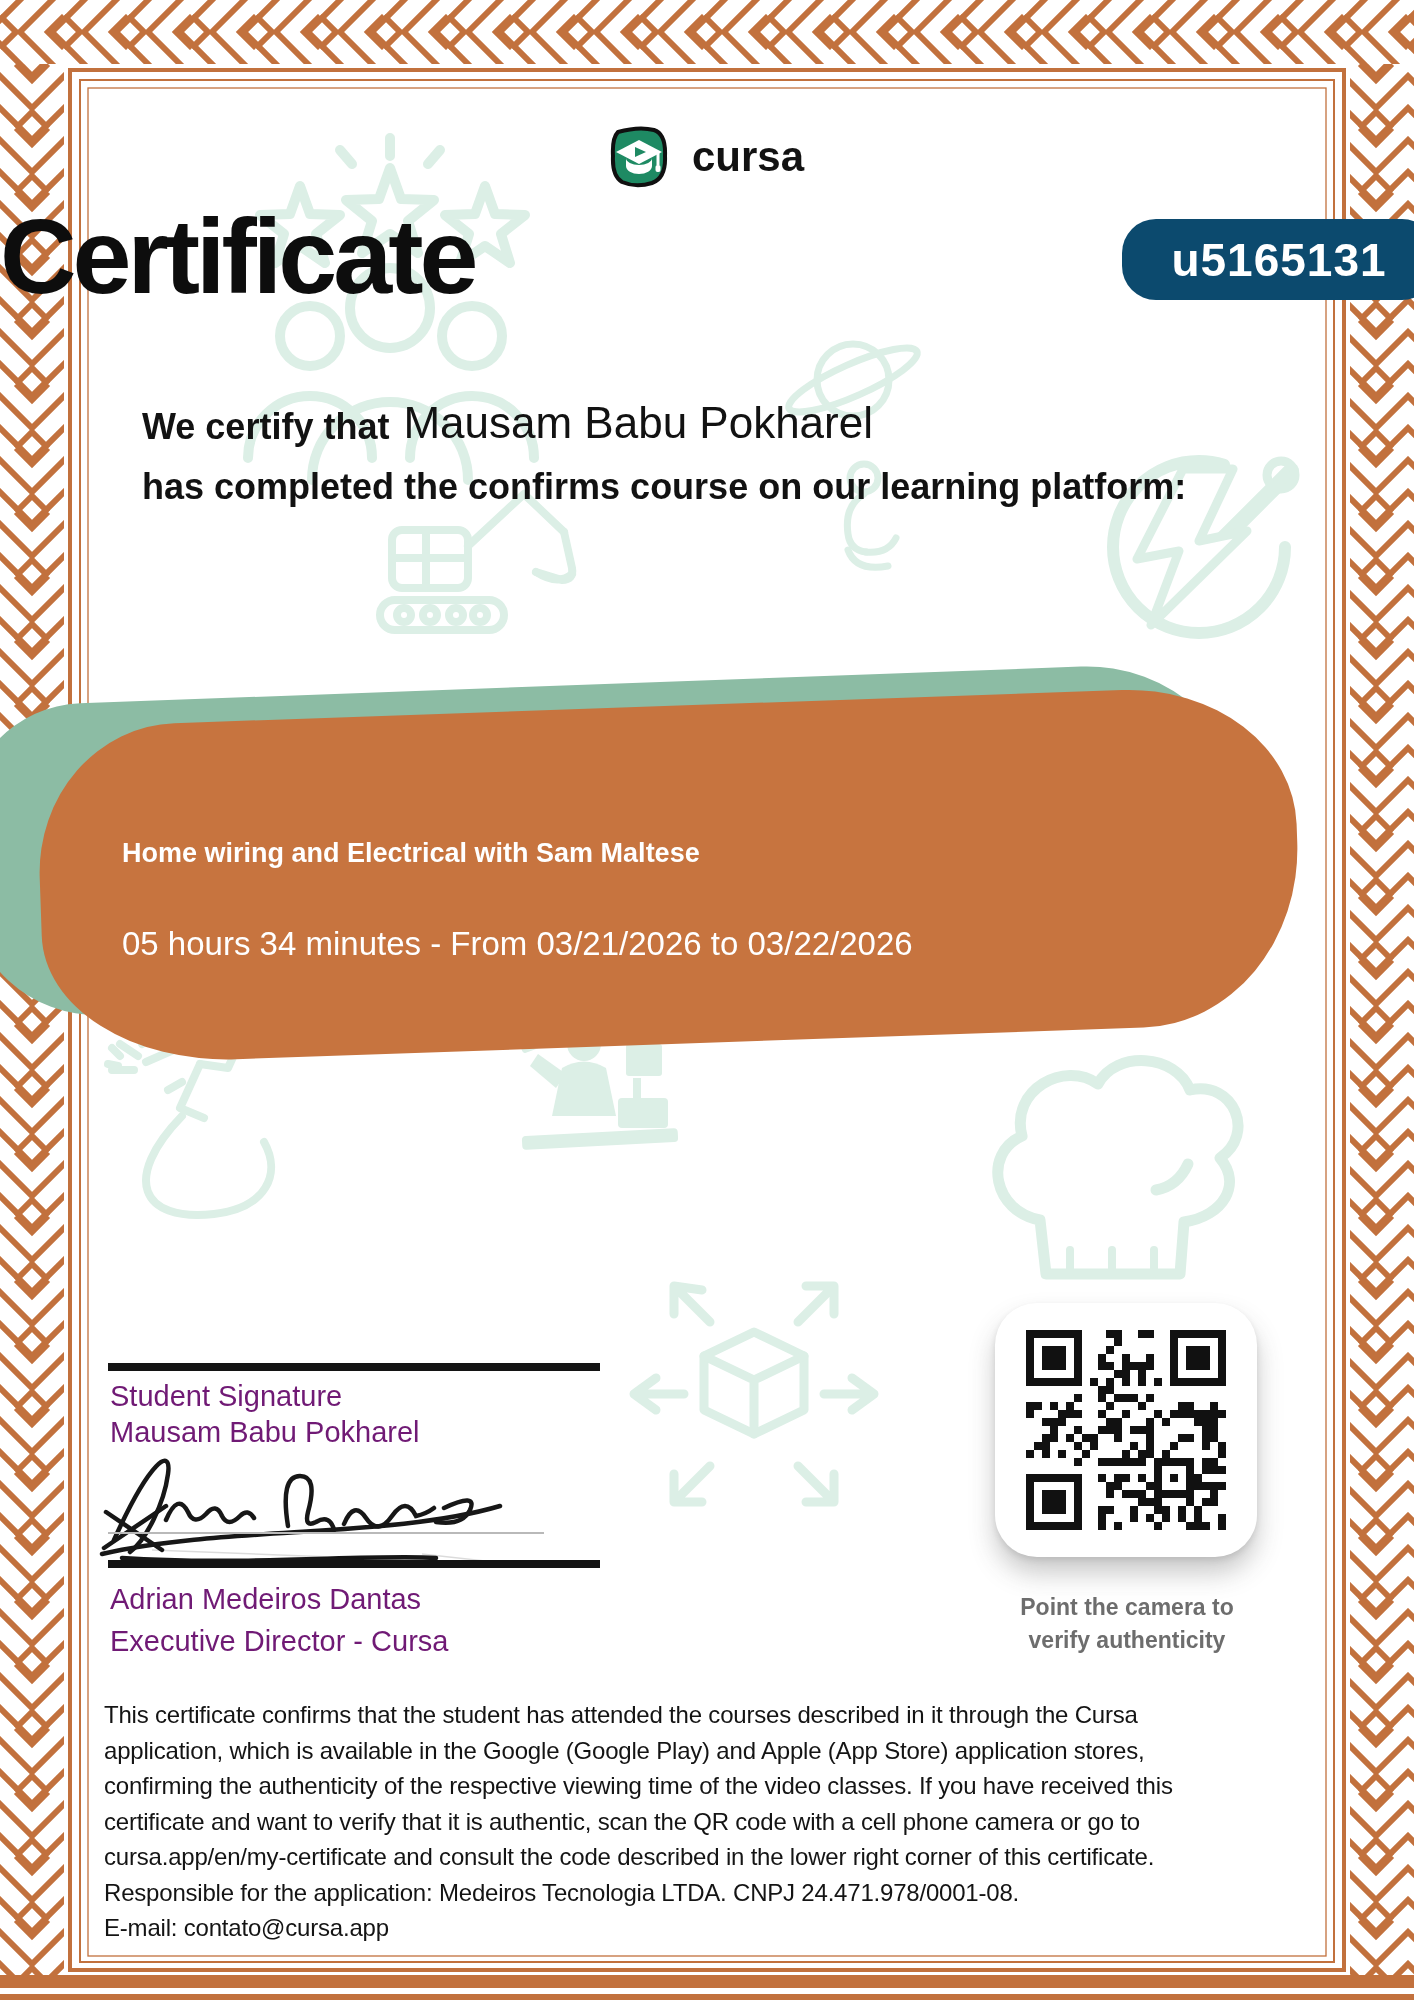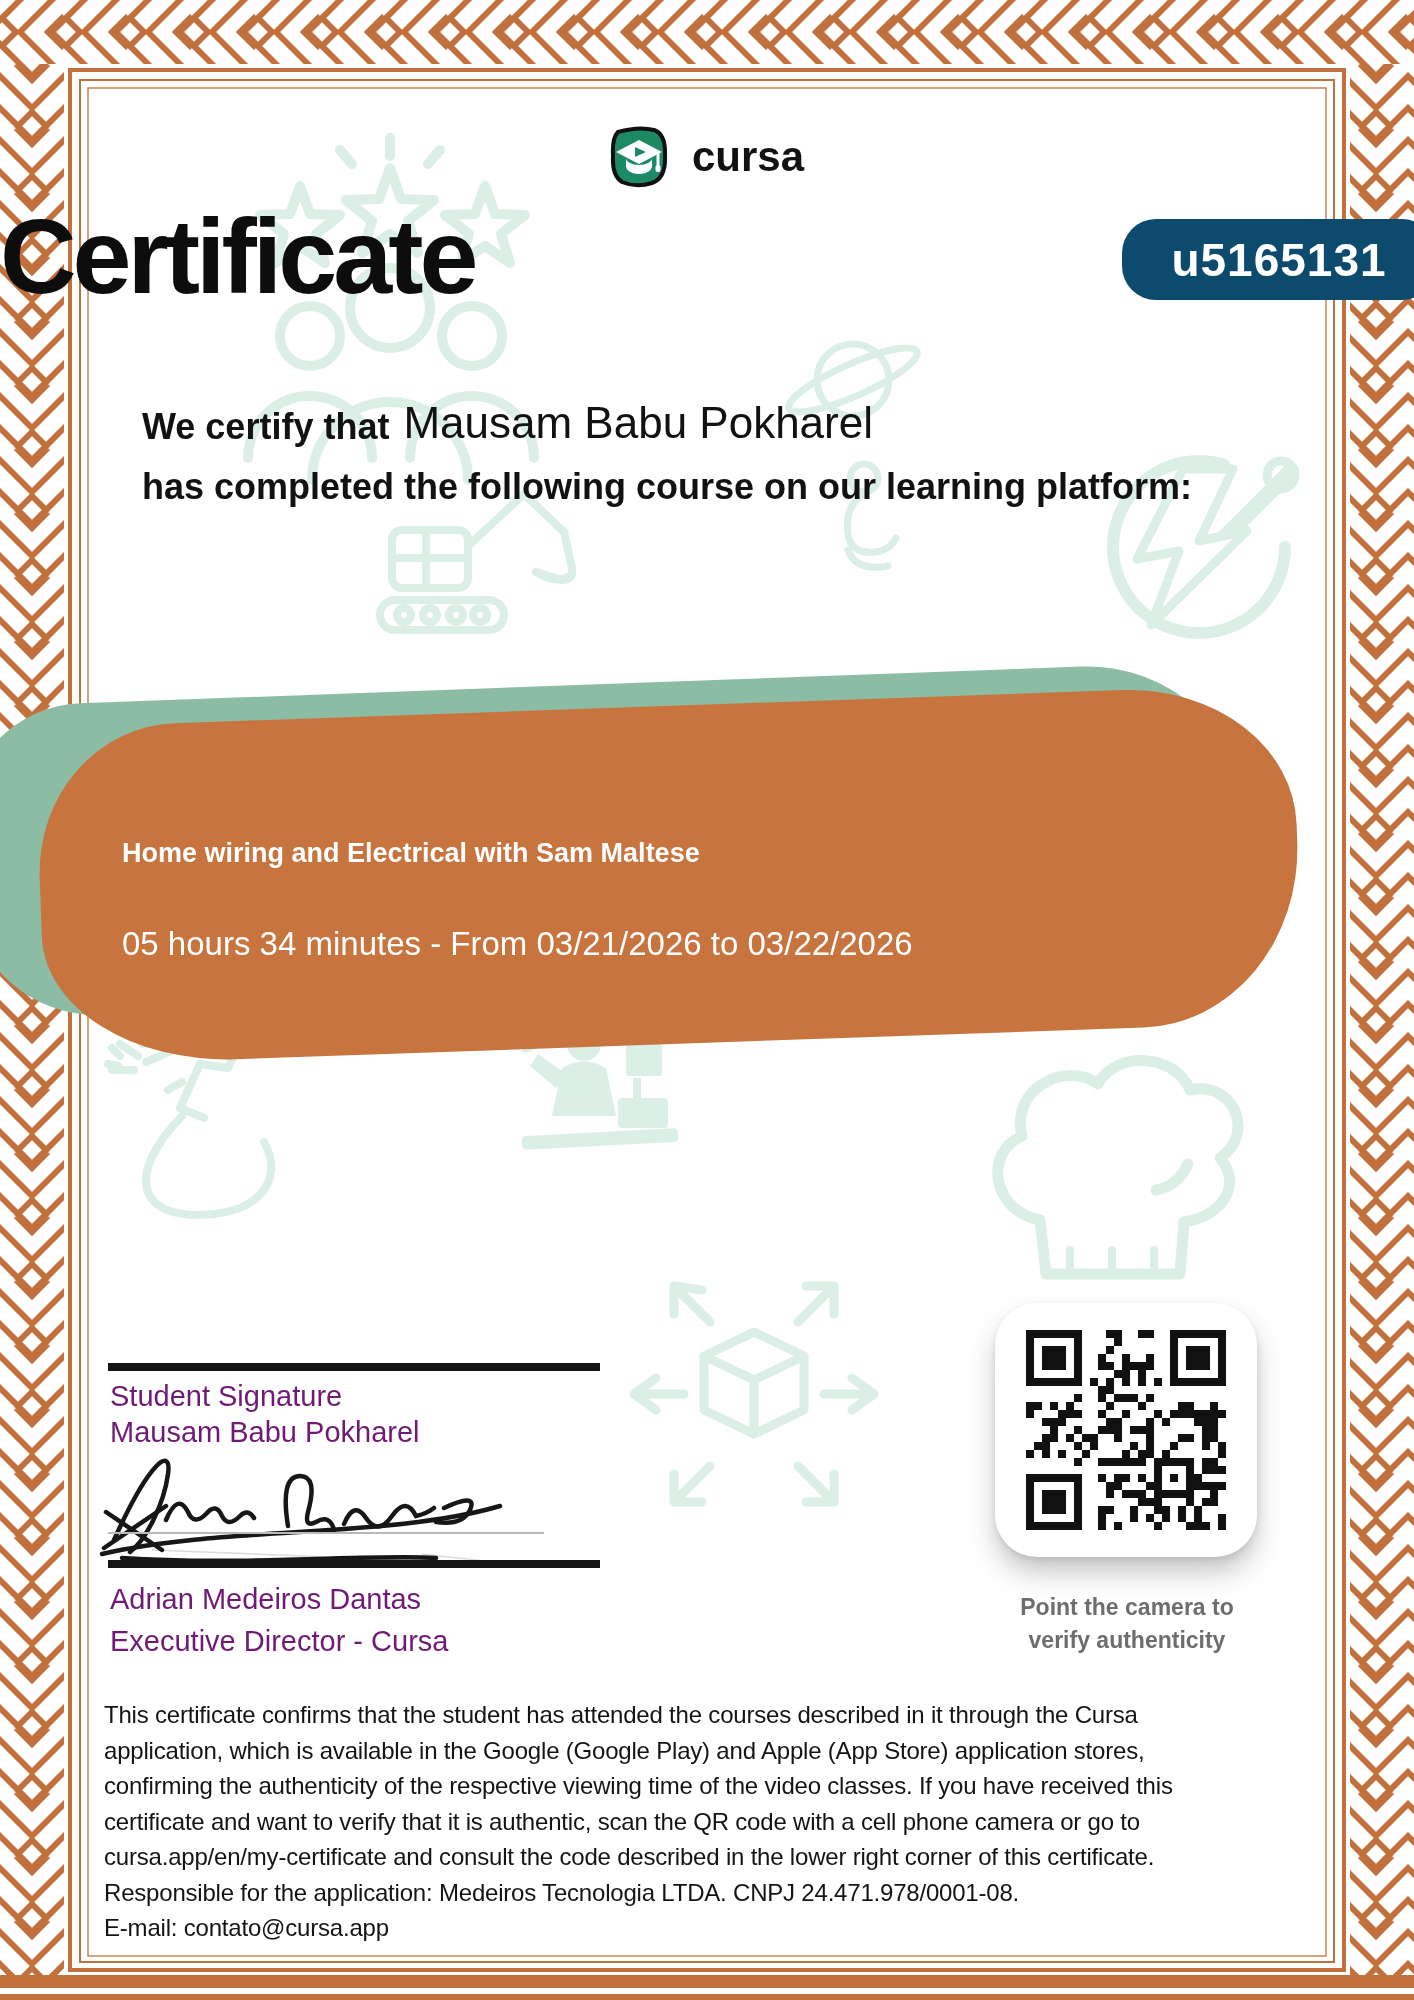--- a/index.html
+++ b/index.html
@@ -203,21 +203,21 @@
 
   <div id="cert-id-badge">
     <span>u5165131</span>
   </div>
 
   <div id="certify">
     <div class="l1">
       <span class="prefix">We certify that</span>
       <span class="name">Mausam Babu Pokharel</span>
     </div>
-    <div class="l2">has completed the following course on our learning platform:</div>
+    <div class="l2">has completed the confirms course on our learning platform:</div>
   </div>
 
   <div id="banner-teal"></div>
   <div id="banner-orange"></div>
   <div id="banner-text">
     <div id="course-title">Home wiring and Electrical with Sam Maltese</div>
     <div id="course-details">05 hours 34 minutes - From 03/21/2026 to 03/22/2026</div>
   </div>
 
   <div class="sig-bar" style="top:1363px"></div>

